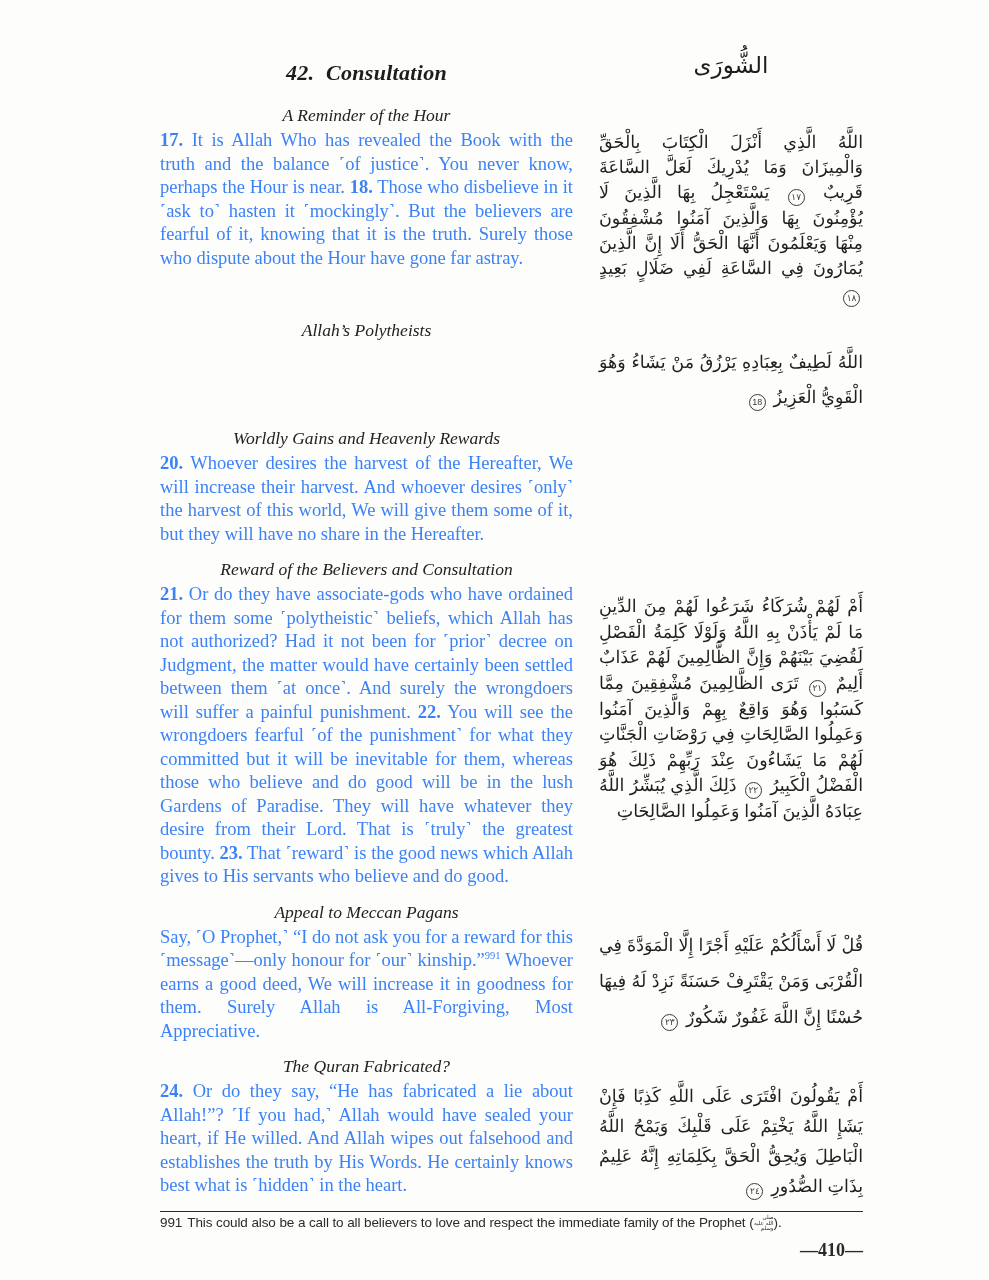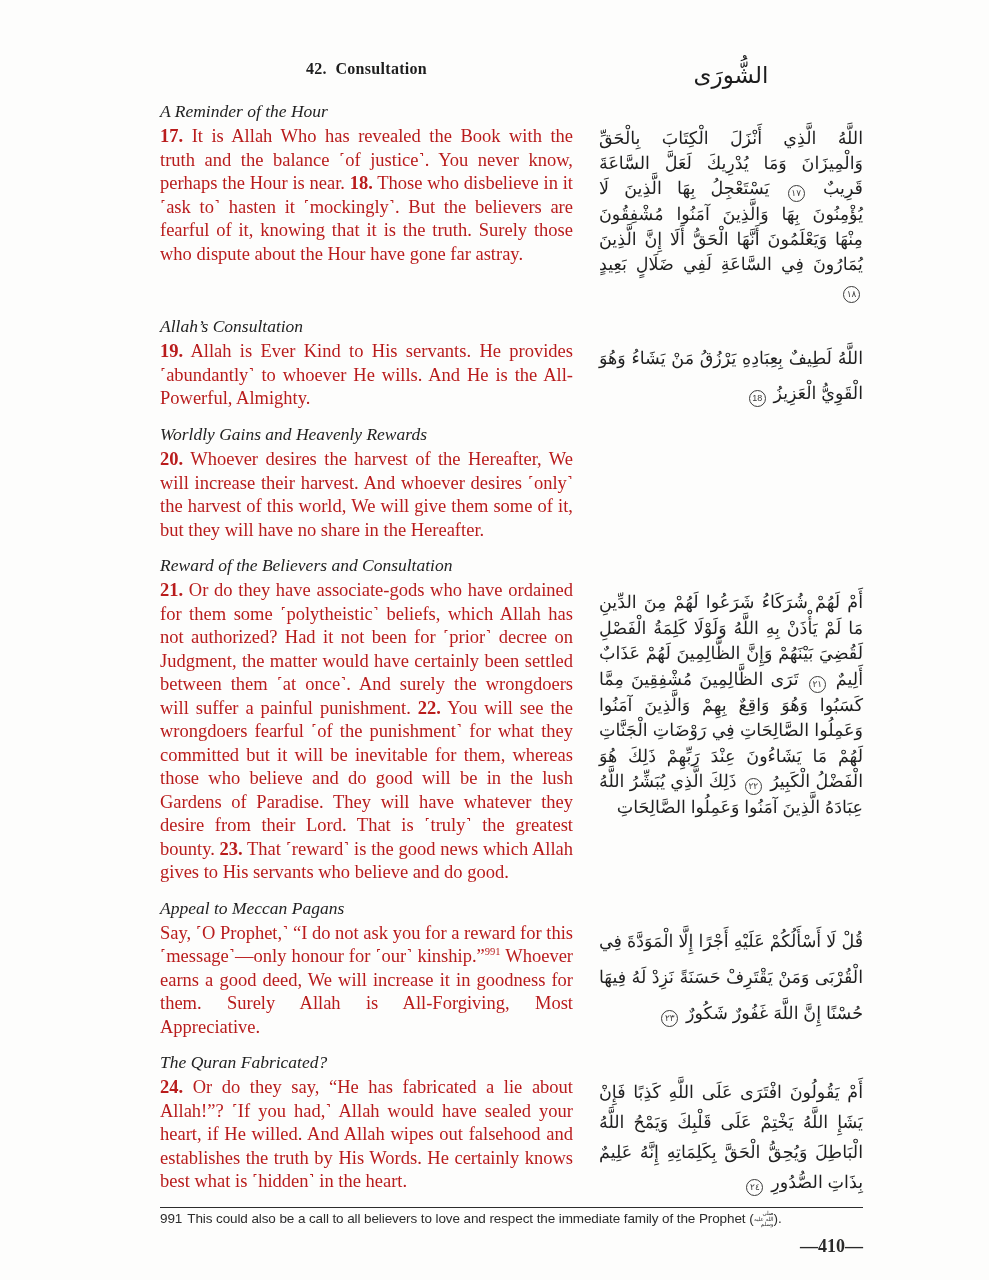--- a/index.html
+++ b/index.html
@@ -12,39 +12,39 @@
     overflow:hidden;
     font-family:"Liberation Serif", serif;
   }
   .content{position:absolute;left:160px;top:52px;width:703px;}
   .row{display:flex;gap:26px;align-items:flex-start;}
   .en{width:413px;}
   .ar{width:264px;direction:rtl;}
 
   .title-en{
     font-family:"Liberation Serif", serif;
-    font-weight:bold;font-size:16px;
+    font-weight:bold;font-size:22px;
     text-align:center;margin:8px 0 6px 0;
-    white-space:pre-wrap;letter-spacing:.3px;
+    white-space:pre-wrap;letter-spacing:.3px;font-style:italic;
   }
   .title-ar{
     font-family:"DejaVu Sans", sans-serif;
-    font-size:23px;text-align:center;margin-top:10px;
+    font-size:23px;text-align:center;margin-top:0;
   }
 
   .heading{
     font-family:"Liberation Serif", serif;
     font-style:italic;font-size:17.5px;
-    text-align:left;
+    text-align:center;
     margin:13px 0 3px 0;
     color:#222;
   }
   .body{
     font-size:18.5px;line-height:23.5px;
-    text-align:justify;margin:0;color:#b91c1c;
+    text-align:justify;margin:0;color:#3b82f6;
   }
   .body b{font-weight:bold;}
   .body sup{font-size:10.5px;line-height:0;}
 
   .arabic{
     font-family:Liberation Sans, sans-serif;
     font-size:17.5px;text-align:justify;margin:0;color:#1f1f1f;
   }
   .sec .arabic{margin-top:38px;}
   .sec-a .arabic{line-height:25px;}
@@ -102,22 +102,21 @@
         <div class="heading">A Reminder of the Hour</div>
         <p class="body"><b>17.</b> It is Allah Who has revealed the Book with the truth and the balance ˹of justice˺. You never know, perhaps the Hour is near. <b>18.</b> Those who disbelieve in it ˹ask to˺ hasten it ˹mockingly˺. But the believers are fearful of it, knowing that it is the truth. Surely those who dispute about the Hour have gone far astray.</p>
       </div>
       <div class="ar">
         <p class="arabic">اللَّهُ الَّذِي أَنْزَلَ الْكِتَابَ بِالْحَقِّ وَالْمِيزَانَ وَمَا يُدْرِيكَ لَعَلَّ السَّاعَةَ قَرِيبٌ <span class="ayah">١٧</span> يَسْتَعْجِلُ بِهَا الَّذِينَ لَا يُؤْمِنُونَ بِهَا وَالَّذِينَ آمَنُوا مُشْفِقُونَ مِنْهَا وَيَعْلَمُونَ أَنَّهَا الْحَقُّ أَلَا إِنَّ الَّذِينَ يُمَارُونَ فِي السَّاعَةِ لَفِي ضَلَالٍ بَعِيدٍ <span class="ayah">١٨</span></p>
       </div>
     </div>
 
     <div class="row sec sec-b">
       <div class="en">
-        <div class="heading">Allah’s Consultation</div>
-        <p class="body"><b>19.</b> Allah is Ever Kind to His servants. He provides ˹abundantly˺ to whoever He wills. And He is the All-Powerful, Almighty.</p>
+        <div class="heading">Allah’s Polytheists</div>
       </div>
       <div class="ar">
         <p class="arabic">اللَّهُ لَطِيفٌ بِعِبَادِهِ يَرْزُقُ مَنْ يَشَاءُ وَهُوَ الْقَوِيُّ الْعَزِيزُ <span class="ayah">18</span></p>
       </div>
     </div>
 
     <div class="row sec sec-c">
       <div class="en">
         <div class="heading">Worldly Gains and Heavenly Rewards</div>
         <p class="body"><b>20.</b> Whoever desires the harvest of the Hereafter, We will increase their harvest. And whoever desires ˹only˺ the harvest of this world, We will give them some of it, but they will have no share in the Hereafter.</p>

